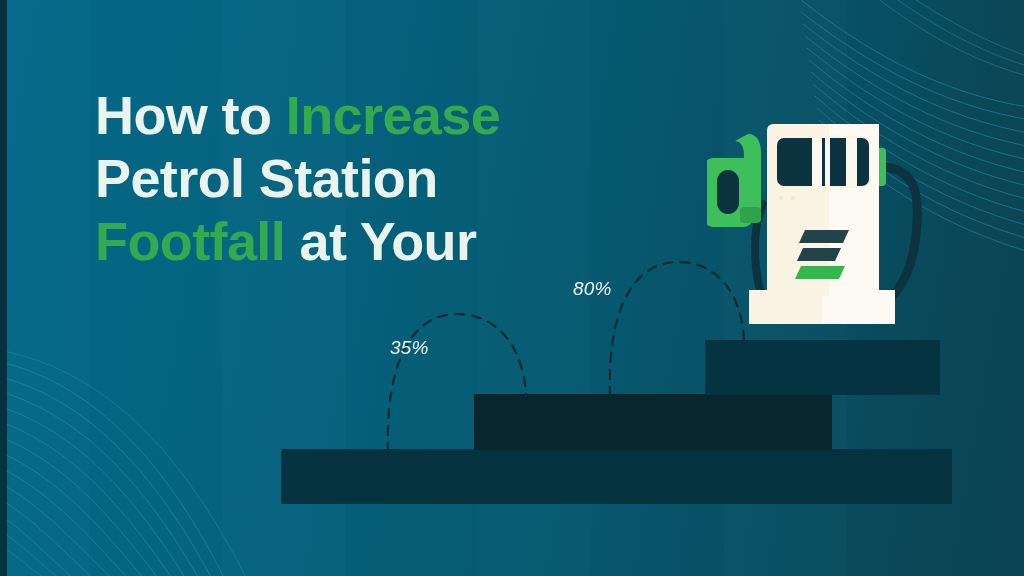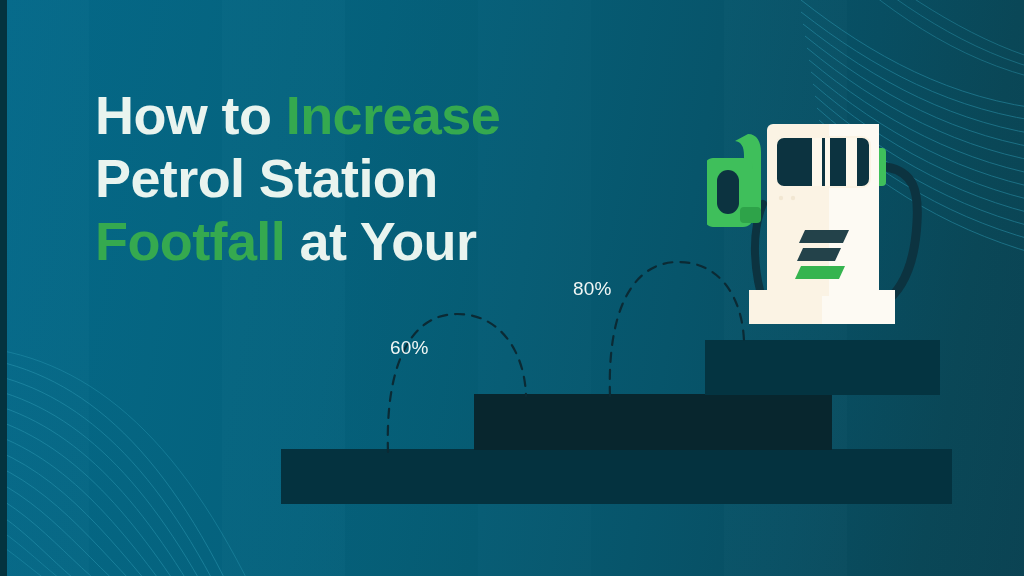--- a/index.html
+++ b/index.html
@@ -69,20 +69,21 @@
   .step-3 { left:698px; top:340px; width:235px; height:55px; background:#043441; }
 
   
   .arcs { position:absolute; left:0; top:0; width:1024px; height:576px; pointer-events:none; }
   .pct-label {
     position:absolute;
     color:#f2f7f5;
     font-size:19px;
     letter-spacing:0.2px;
     white-space:nowrap;
+    font-style:italic;
   }
   .pct-60 { left:383px; top:337px; }
   .pct-80 { left:566px; top:278px; }
 
   
   .pump { position:absolute; left:700px; top:112px; width:235px; height:232px; }
   .pump svg { display:block; }
 </style>
 </head>
 <body>
@@ -144,21 +145,21 @@
 
   <div class="step step-1"></div>
   <div class="step step-2"></div>
   <div class="step step-3"></div>
 
   <svg class="arcs" viewBox="0 0 1024 576">
     <path d="M381,452 C378,360 406,314 450,314 C496,314 518,356 519,396" fill="none" stroke="#0b2a34" stroke-width="2.2" stroke-dasharray="9 8" stroke-linecap="round"></path>
     <path d="M603,396 C600,306 628,262 671,262 C716,262 736,302 737,342" fill="none" stroke="#0b2a34" stroke-width="2.2" stroke-dasharray="9 8" stroke-linecap="round"></path>
   </svg>
 
-  <div class="pct-label pct-60">60%</div>
+  <div class="pct-label pct-60">35%</div>
   <div class="pct-label pct-80">80%</div>
 
   <div class="pump">
     <svg width="235" height="232" viewBox="0 0 235 232">
 
       <path d="M180,55 C206,60 212,78 210,110 C208,150 196,178 176,192" fill="none" stroke="#0c3340" stroke-width="9" stroke-linecap="round"></path>
       <path d="M56,92 C44,120 46,160 58,196" fill="none" stroke="#0c3340" stroke-width="8" stroke-linecap="round"></path>
 
       <g>
         <path d="M41,22 C50,22 54,30 54,40 L54,98 L37,98 L37,44 C37,34 34,30 28,29 Z" fill="#3fbf5b"></path>

